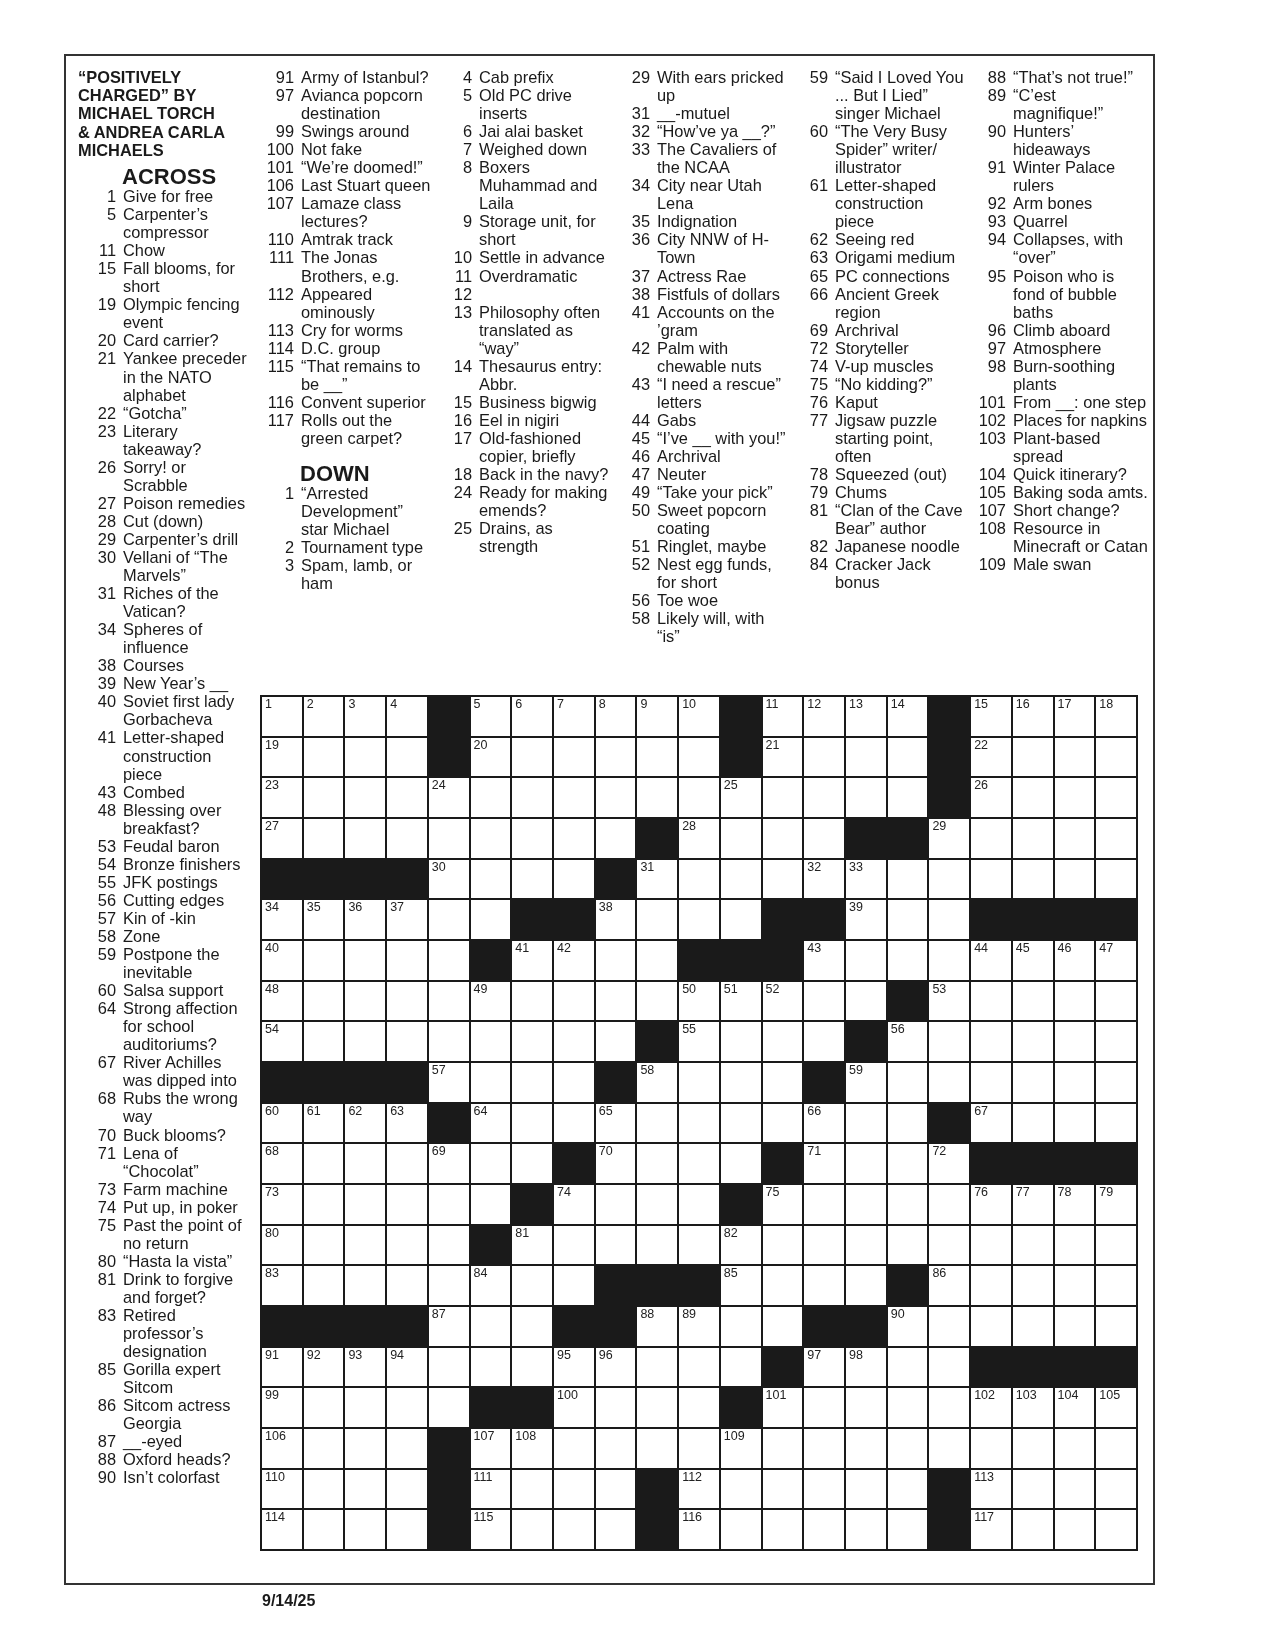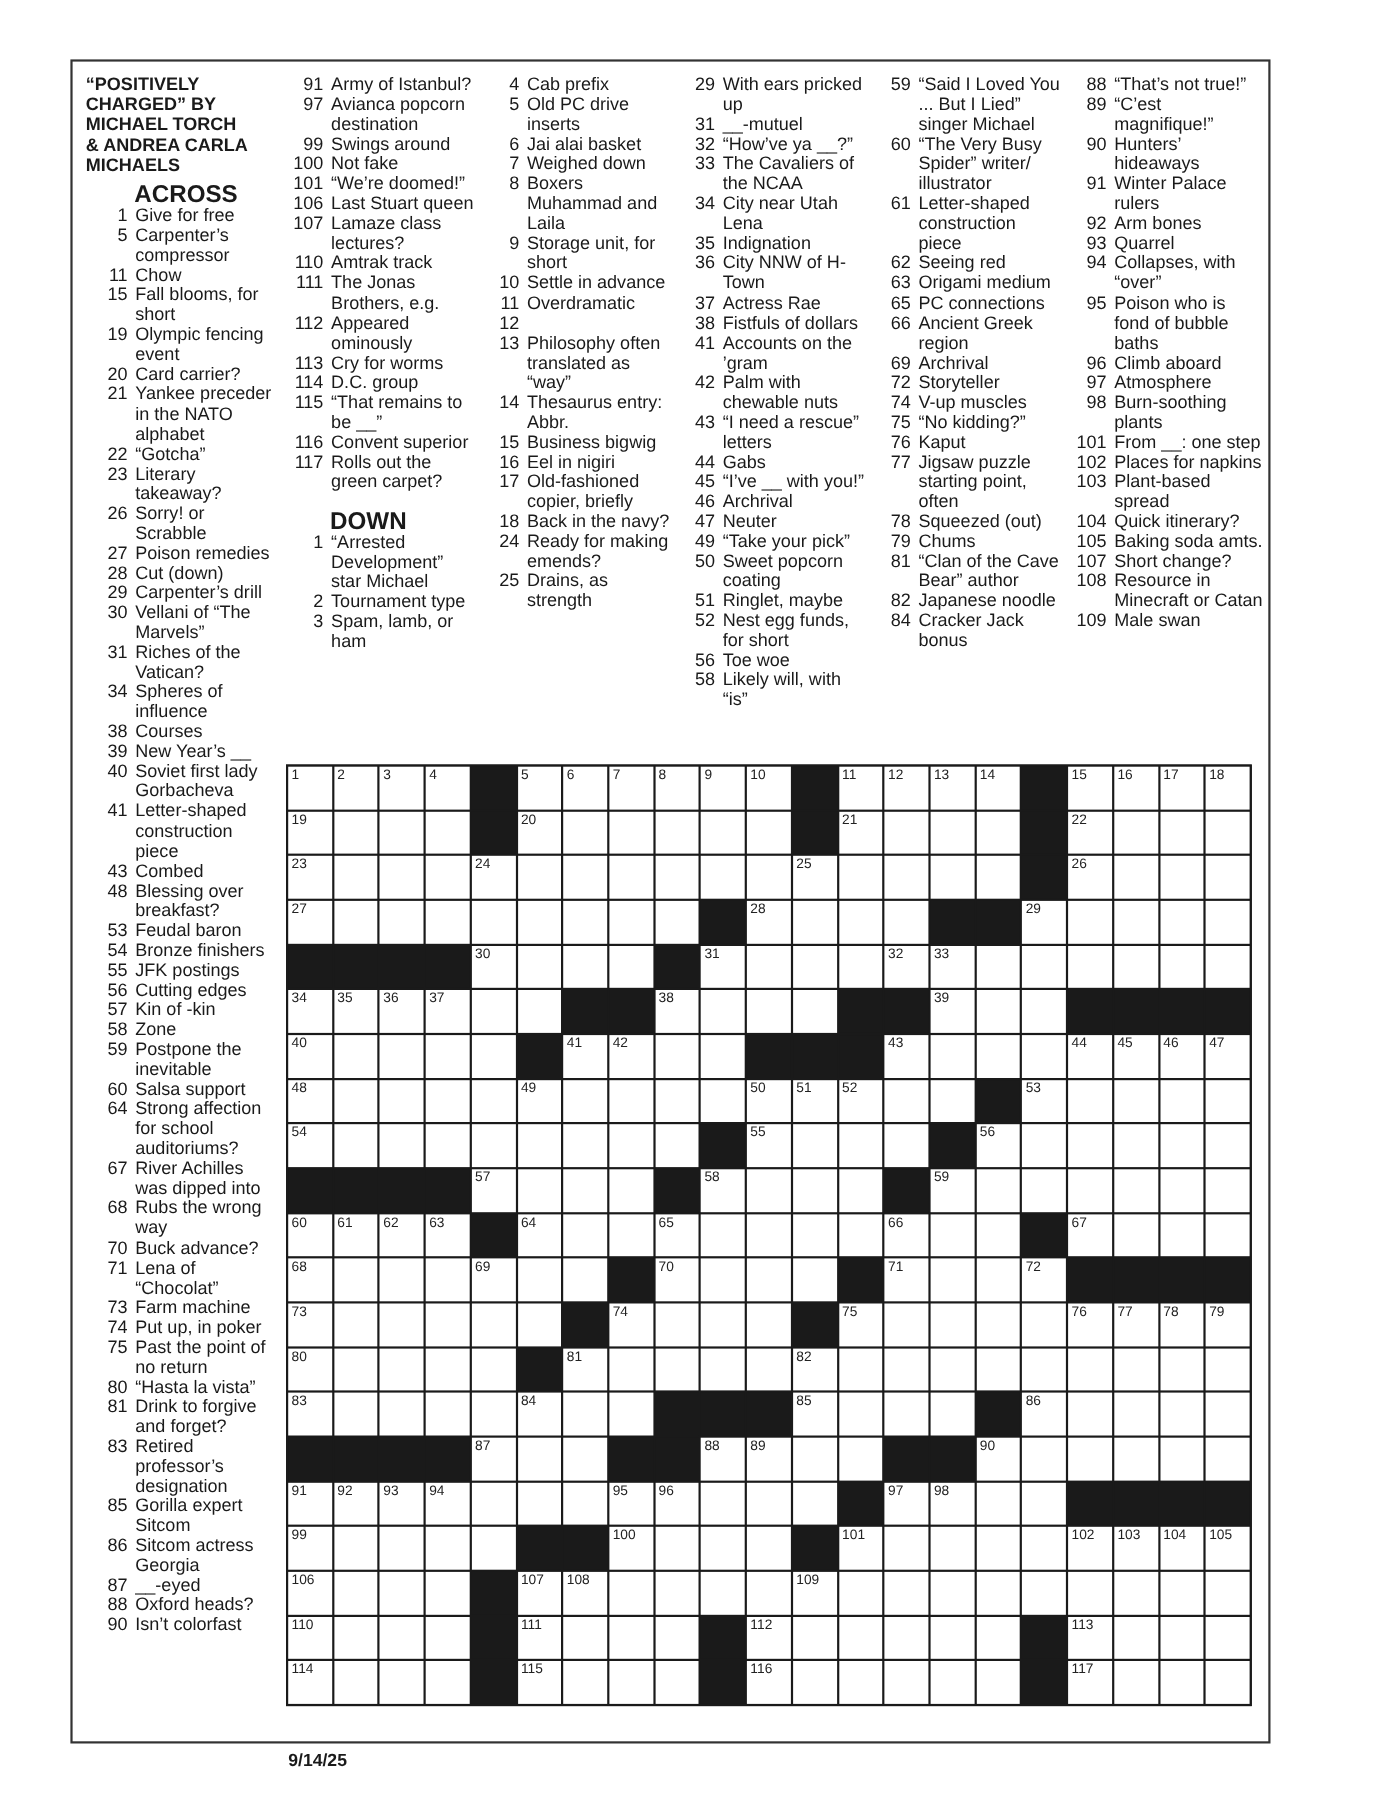--- a/index.html
+++ b/index.html
@@ -165,21 +165,21 @@
     <div class="clue">
       <span class="num">67</span>
       <span class="txt">River Achilles was dipped into</span>
     </div>
     <div class="clue">
       <span class="num">68</span>
       <span class="txt">Rubs the wrong way</span>
     </div>
     <div class="clue">
       <span class="num">70</span>
-      <span class="txt">Buck advance?</span>
+      <span class="txt">Buck blooms?</span>
     </div>
     <div class="clue">
       <span class="num">71</span>
       <span class="txt">Lena of “Chocolat”</span>
     </div>
     <div class="clue">
       <span class="num">73</span>
       <span class="txt">Farm machine</span>
     </div>
     <div class="clue">

